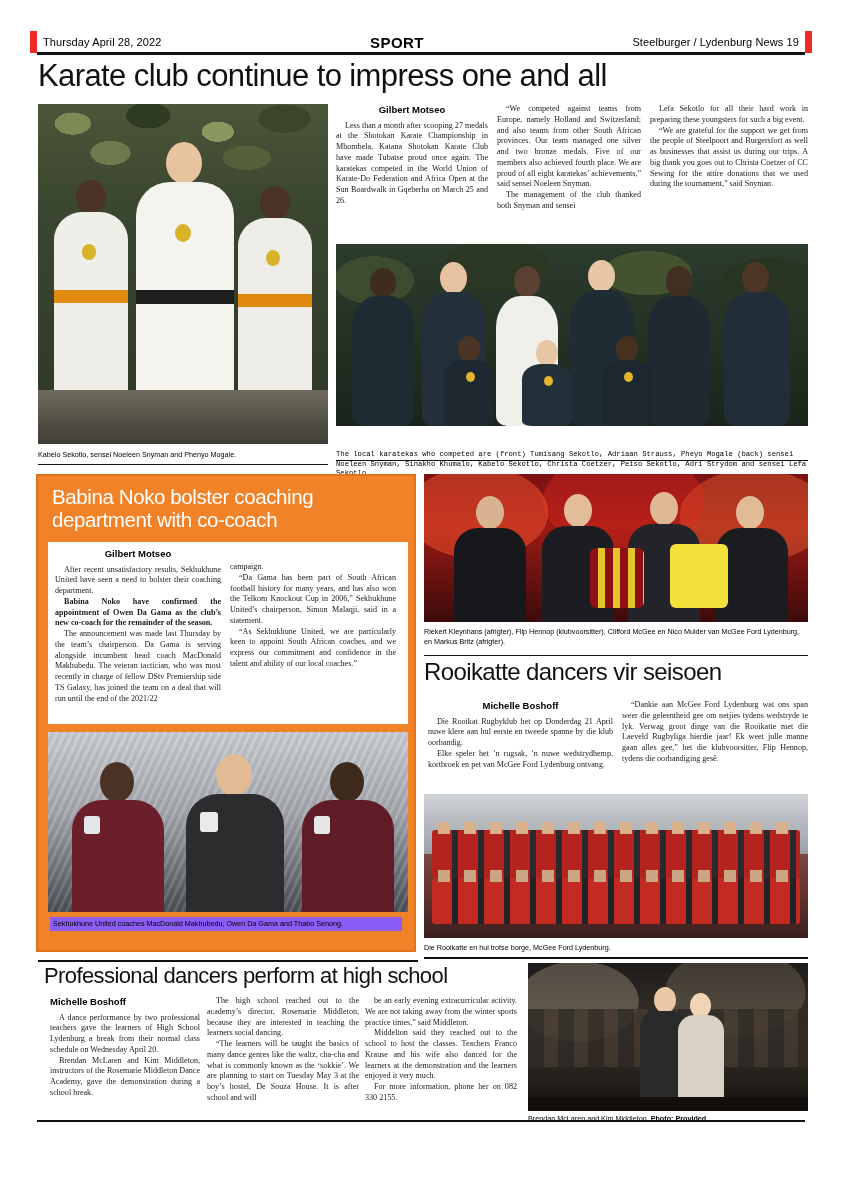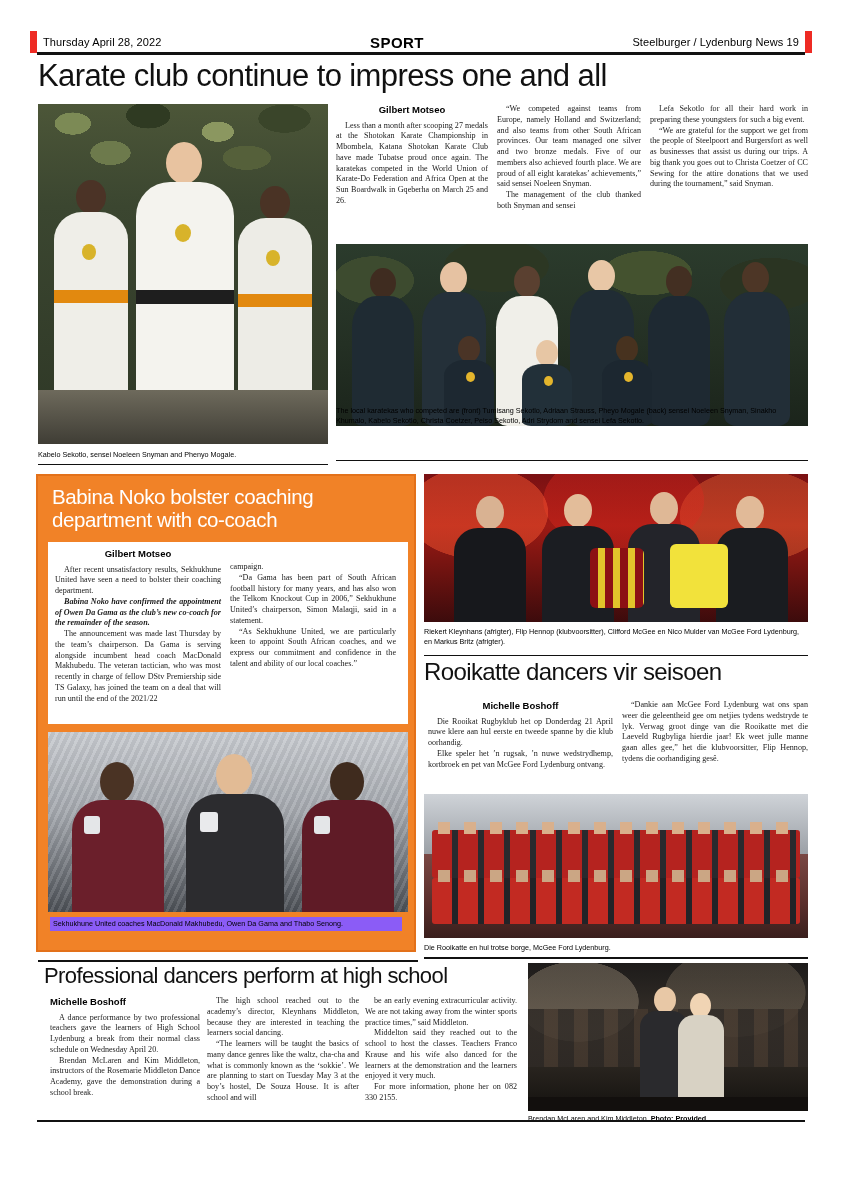--- a/index.html
+++ b/index.html
@@ -36,21 +36,21 @@
     font-weight:normal; color:#111; line-height:1.02;
     letter-spacing:-0.6px;
   }
   .byline {
     font-family:"Liberation Sans", sans-serif;
     font-weight:bold; font-size:9.5px; text-align:center; margin-bottom:4px; color:#000;
   }
   .body-col { font-family:"Liberation Serif", serif; font-size:8.1px; line-height:1.33; text-align:justify; color:#1a1a1a; }
   .body-col p { margin:0; text-indent:9px; }
   .body-col p.noind { text-indent:0; }
-  .body-col p.bold { font-weight:bold; text-indent:9px;font-style:italic; }
+  .body-col p.bold { font-weight:bold; text-indent:9px; }
   .caption {
     font-family:"Liberation Sans", sans-serif; font-size:7.2px;
     line-height:1.32; color:#000;
   }
   .caption b { font-weight:bold;text-align:center; }
 
   
   .photo { position:absolute; overflow:hidden; background:#6a6a60; }
   .photo .ph-sky { position:absolute; inset:0; }
 
@@ -197,21 +197,21 @@
     <div class="fig" style="left:108px;top:116px;width:50px;height:66px;background:#1d2831;"></div>
     <div class="head" style="left:200px;top:96px;width:22px;height:26px;background:#e7c6a4;"></div>
     <div class="fig" style="left:186px;top:120px;width:50px;height:62px;background:#223039;"></div>
     <div class="head" style="left:280px;top:92px;width:22px;height:26px;background:#47321f;"></div>
     <div class="fig" style="left:266px;top:116px;width:50px;height:66px;background:#1c2730;"></div>
 
     <div style="position:absolute;left:130px;top:128px;width:9px;height:10px;background:#e4b52c;border-radius:50%;"></div>
     <div style="position:absolute;left:208px;top:132px;width:9px;height:10px;background:#e4b52c;border-radius:50%;"></div>
     <div style="position:absolute;left:288px;top:128px;width:9px;height:10px;background:#e4b52c;border-radius:50%;"></div>
   </div>
-  <div class="caption" style="position:absolute;left:336px;top:406px;width:472px;">The local karatekas who competed are (front) Tumisang Sekotlo, Adriaan Strauss, Pheyo Mogale (back) sensei Noeleen Snyman, Sinakho Khumalo, Kabelo Sekotlo, Christa Coetzer, Peiso Sekotlo, Adri Strydom and sensei Lefa Sekotlo.</div>
+  <div class="caption" style="position:absolute;left:336px;top:450px;width:472px;font-family:Liberation Mono, monospace;">The local karatekas who competed are (front) Tumisang Sekotlo, Adriaan Strauss, Pheyo Mogale (back) sensei Noeleen Snyman, Sinakho Khumalo, Kabelo Sekotlo, Christa Coetzer, Peiso Sekotlo, Adri Strydom and sensei Lefa Sekotlo.</div>
   <div class="caption" style="position:absolute;left:38px;top:450px;width:290px;">Kabelo Sekotlo, sensei Noeleen Snyman and Phenyo Mogale.</div>
   <div class="hr-thin" style="left:38px;top:464px;width:290px;"></div>
   <div class="hr-thin" style="left:336px;top:460px;width:472px;"></div>
 
   <div class="orangebox">
     <div class="orange-hl">Babina Noko bolster coaching department with co-coach</div>
 
     <div class="orange-text">
       <div class="col body-col">
         <div class="byline">Gilbert Motseo</div>
@@ -301,21 +301,21 @@
 
   <div class="hr-med" style="left:38px;top:960px;width:380px;"></div>
   <div class="hl" style="position:absolute;left:44px;top:965px;width:500px;font-size:22px;">Professional dancers perform at high school</div>
 
   <div class="body-col" style="position:absolute;left:50px;top:996px;width:150px;">
     <div class="byline" style="text-align:left;">Michelle Boshoff</div>
     <p>A dance performance by two professional teachers gave the learners of High School Lydenburg a break from their normal class schedule on Wednesday April 20.</p>
     <p>Brendan McLaren and Kim Middleton, instructors of the Rosemarie Middleton Dance Academy, gave the demonstration during a school break.</p>
   </div>
   <div class="body-col" style="position:absolute;left:207px;top:996px;width:152px;">
-    <p>The high school reached out to the academy’s director, Kleynhans Middleton, because they are interested in teaching the learners social dancing.</p>
+    <p>The high school reached out to the academy’s director, Rosemarie Middleton, because they are interested in teaching the learners social dancing.</p>
     <p>“The learners will be taught the basics of many dance genres like the waltz, cha-cha and what is commonly known as the ‘sokkie’. We are planning to start on Tuesday May 3 at the boy’s hostel, De Souza House. It is after school and will</p>
   </div>
   <div class="body-col" style="position:absolute;left:365px;top:996px;width:152px;">
     <p>be an early evening extracurricular activity. We are not taking away from the winter sports practice times,” said Middleton.</p>
     <p>Middelton said they reached out to the school to host the classes. Teachers Franco Krause and his wife also danced for the learners at the demonstration and the learners enjoyed it very much.</p>
     <p>For more information, phone her on 082 330 2155.</p>
   </div>
 
   <div class="photo ph-dance" style="left:528px;top:963px;width:280px;height:148px;">
     <div class="ph-sky"></div>

